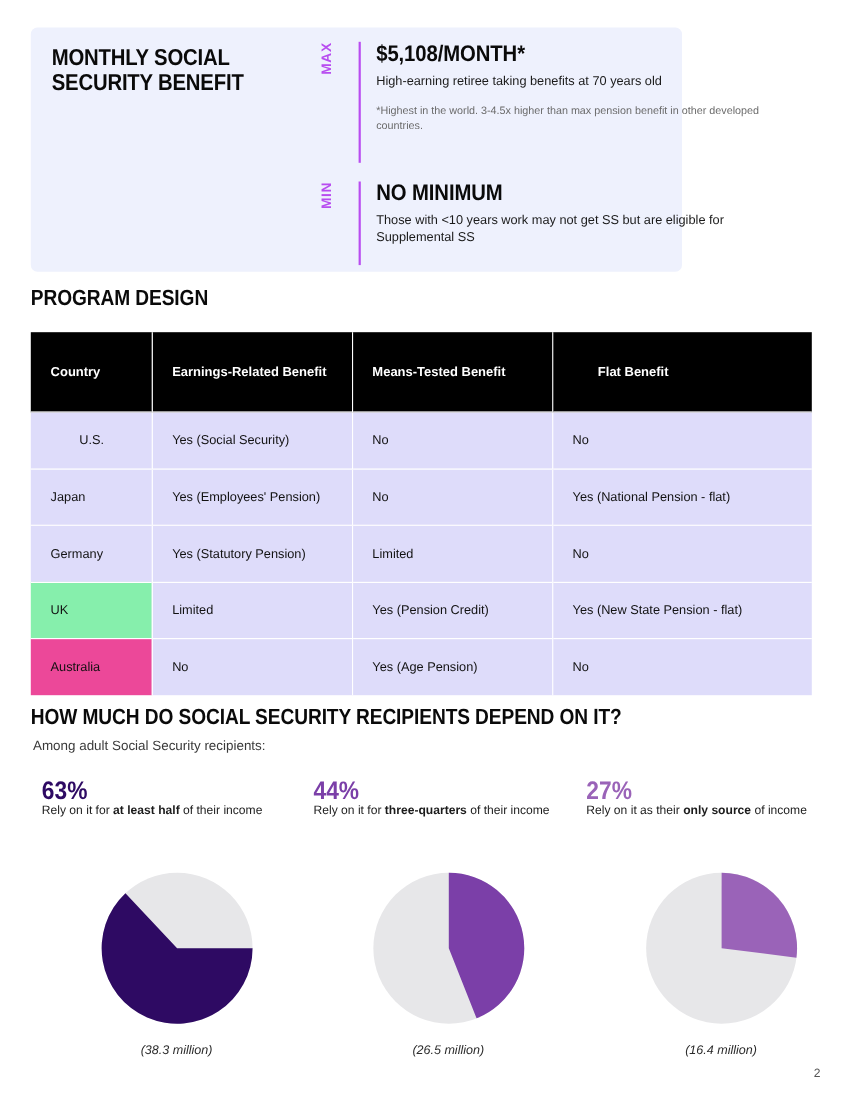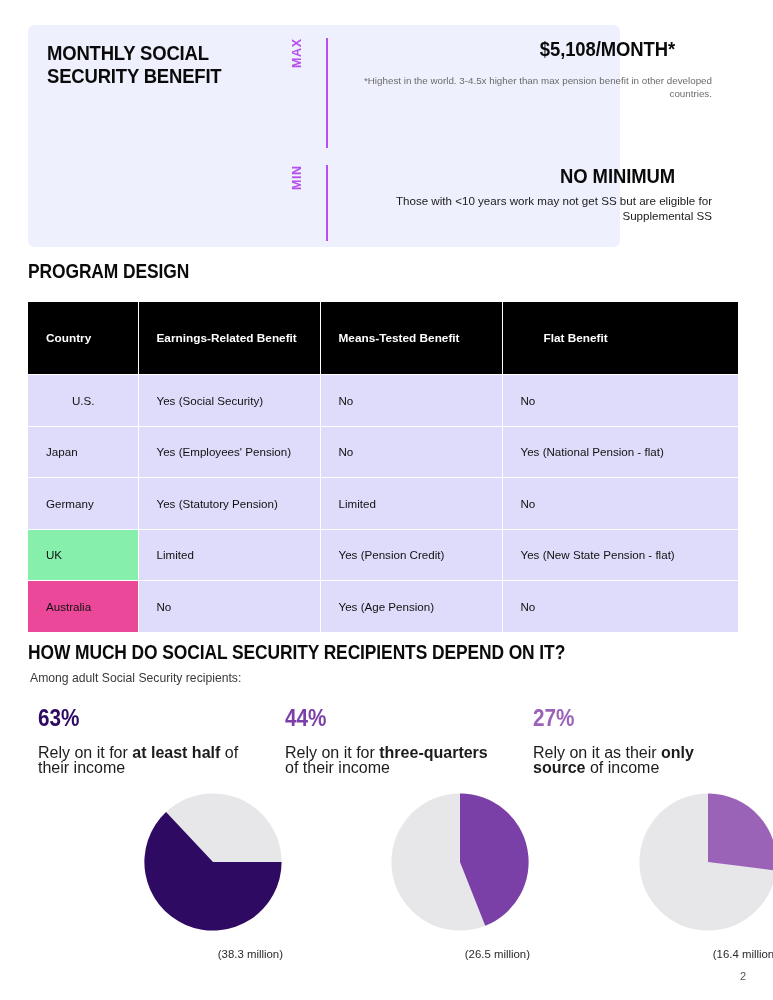--- a/index.html
+++ b/index.html
@@ -68,21 +68,21 @@
   .vrule {
     position: absolute;
     left: 36px;
     top: 0px;
     width: 2px;
     background: #b84df0;
   }
   .stat-block.max .vrule { height: 110px; }
   .stat-block.min .vrule { height: 76px; }
 
-  .stat-body { position: absolute; left: 52px; top: 0px; width: 370px; text-align: right; }
+  .stat-body { position: absolute; left: 52px; top: 0px; width: 370px; }
 
   .stat-headline {
     font-family: "Liberation Sans Narrow", "Liberation Sans", sans-serif;
     font-weight: 900;
     font-size: 20.5px;
     line-height: 22px;
     letter-spacing: -0.1px;
     transform: scaleX(0.9);
     transform-origin: left top;
     color: #0a0a0a;
@@ -170,34 +170,35 @@
 
   .pct {
     font-family: "Liberation Sans Narrow", "Liberation Sans", sans-serif;
     font-weight: 900;
     font-size: 23px;
     line-height: 24px;
     transform: scaleX(0.9);
     transform-origin: left top;
   }
   .pct-desc {
-    margin-top: 16px;
-    font-size: 16px;
+    margin-top: 0;
+    font-size: 11px;
     line-height: 14.5px;
     color: #1c1c1c;
     width: 215px;
   }
   .pct-desc b { font-weight: 700; }
 
   .pie-wrap {
     position: absolute;
     top: 86px;
     left: 0px;
     width: 245px;
-    text-align: right;
+    text-align: center;
+    font-style: italic;
   }
   .pie-caption {
     margin-top: 12px;
     font-size: 11.4px;
     color: #2b2b2b;
   }
 
   .page-number {
     position: absolute;
     right: 27px;
@@ -211,20 +212,21 @@
 
 <div class="header-card" style="background: rgb(238, 241, 253);">
 
   <div class="header-title">MONTHLY SOCIAL SECURITY BENEFIT</div>
 
   <div class="stat-block max">
     <div class="vlabel" style="color: rgb(184, 77, 240);">MAX</div>
     <div class="vrule" style="background: rgb(184, 77, 240);"></div>
     <div class="stat-body">
       <div class="stat-headline">$5,108/MONTH*</div>
+      <div class="stat-sub">High-earning retiree taking benefits at 70 years old</div>
       <div class="stat-foot">*Highest in the world. 3-4.5x higher than max pension benefit in other developed countries.</div>
     </div>
   </div>
 
   <div class="stat-block min">
     <div class="vlabel" style="color: rgb(184, 77, 240);">MIN</div>
     <div class="vrule" style="background: rgb(184, 77, 240);"></div>
     <div class="stat-body">
       <div class="stat-headline">NO MINIMUM</div>
       <div class="stat-sub">Those with &lt;10 years work may not get SS but are eligible for Supplemental SS</div>

